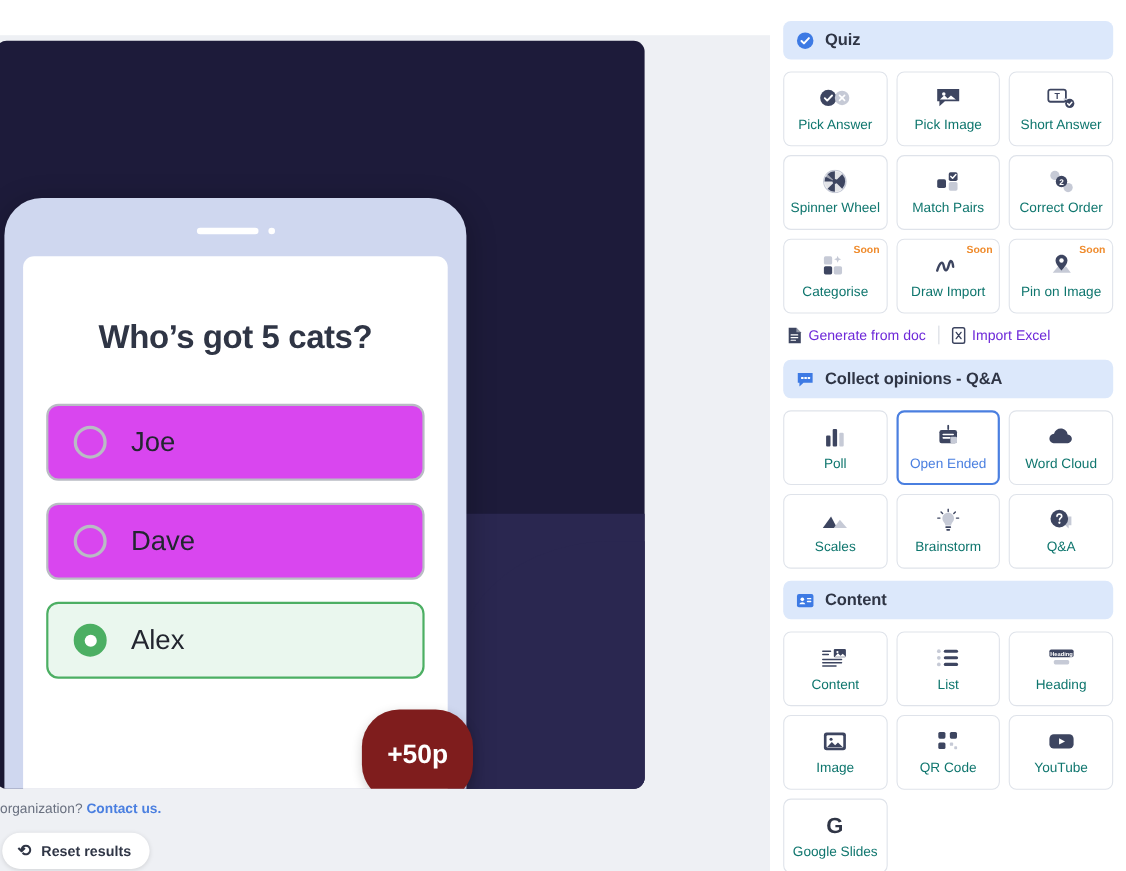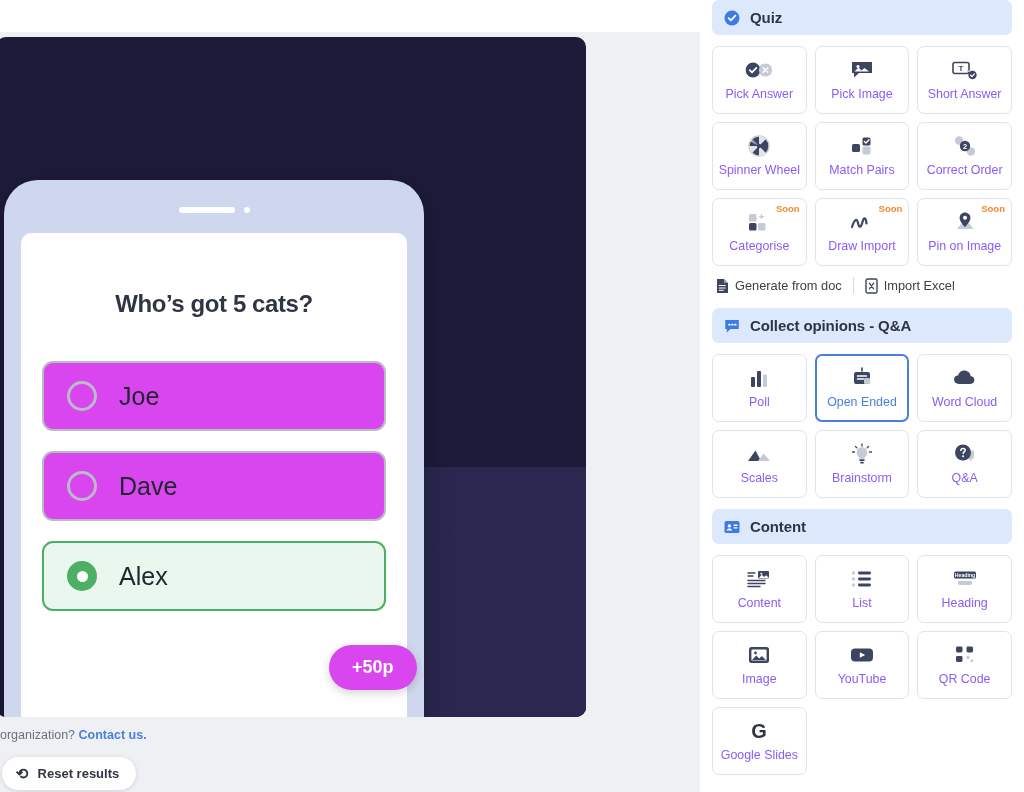--- a/index.html
+++ b/index.html
@@ -55,21 +55,21 @@
   .speaker-dot { width: 6px; height: 6px; border-radius: 50%; background: #ffffff; }
 
   .phone-screen {
     position: absolute; left: 17px; top: 53px; right: 17px; bottom: 0;
     background: #ffffff;
     border-radius: 10px 10px 0 0;
     overflow: hidden;
   }
   .q-title {
     margin: 57px 22px 0 22px;
-    font-size: 24px; font-weight: 700; letter-spacing: -0.4px;
+    font-size: 30px; font-weight: 700; letter-spacing: -0.4px;
     color: #2f3545; text-align: center;
   }
   .options { margin: 43px 21px 0 21px; display: flex; flex-direction: column; gap: 20px; }
   .opt {
     display: flex; align-items: center; gap: 22px;
     height: 70px; padding: 0 23px;
     border: 2px solid #b9bcc4; border-radius: 11px; background: #d946ef;
   }
   .opt.correct { border-color: #4caf63; background: #eaf7ee; }
   .radio {
@@ -78,23 +78,23 @@
   }
   .opt.correct .radio {
     border-color: #4caf63; background: #4caf63;
     display: flex; align-items: center; justify-content: center;
   }
   .radio-core { width: 11px; height: 11px; border-radius: 50%; background: #ffffff; }
   .opt-label { font-size: 25px; color: #22262f; font-weight: 400; }
 
   .points-badge {
     position: absolute; left: 333px; top: 608px;
-    background: #d946ef; color: #ffffff;
-    font-size: 18px; font-weight: 700;
-    padding: 12px 23px; border-radius: 34px;
+    background: #7f1d1d; color: #ffffff;
+    font-size: 24px; font-weight: 700;
+    padding: 28px 23px; border-radius: 34px;
     box-shadow: 0 3px 10px rgba(0,0,0,.18);
     z-index: 5;
   }
 
   .footer-note {
     position: absolute; left: 0; top: 728px; width: 712px;
     font-size: 12.5px; color: #6a7180;
   }
   .footer-note a { color: #4a7fe0; font-weight: 700; text-decoration: none; }
   .reset-btn {
@@ -104,21 +104,21 @@
     padding: 9px 17px 9px 14px;
     font-size: 13px; font-weight: 700; color: #2f3545;
     box-shadow: 0 1px 5px rgba(0,0,0,.13);
     cursor: pointer;
   }
   .reset-icon { font-size: 15px; line-height: 1; display: inline-block; transform: scaleX(-1); }
 
   
   .right-panel {
     position: absolute; left: 700px; top: 0; width: 324px; height: 792px;
-    background: #ffffff; padding: 0 12px 0 12px; overflow: hidden;
+    background: #ffffff; padding: 19px 12px 0 12px; overflow: hidden;
   }
   .section-head {
     display: flex; align-items: center; gap: 9px;
     background: #dce8fb; border-radius: 7px;
     height: 35px; padding: 0 11px; margin-bottom: 11px;
   }
   .section-head .sh-title {
     font-size: 15px; font-weight: 700; color: #2f3545; letter-spacing: -0.1px;
   }
   .sh-icon { width: 18px; height: 18px; flex: none; display: block; }
@@ -130,29 +130,29 @@
   .card {
     position: relative;
     background: #ffffff; border: 1px solid #dfe3ea; border-radius: 7px;
     height: 68px;
     display: flex; flex-direction: column; align-items: center; justify-content: center;
     gap: 7px; cursor: pointer;
   }
   .card.selected { border: 2px solid #4a7fe0; }
   .card.selected .card-label { color: #4a7fe0; }
   .card-icon { height: 22px; display: flex; align-items: center; justify-content: center; }
-  .card-label { font-size: 12.4px; color: #8b5cf6; line-height: 1; }
+  .card-label { font-size: 12.4px; color: #0f766e; line-height: 1; }
   .soon {
     position: absolute; top: 4px; right: 6px;
     font-size: 9.5px; font-weight: 700; color: #ef8b2c;
   }
 
   .doc-row {
     display: flex; align-items: center; gap: 11px;
-    margin: 11px 0 14px 4px; font-size: 12.8px; color: #404040;
+    margin: 11px 0 14px 4px; font-size: 12.8px; color: #6d28d9;
   }
   .doc-item { display: inline-flex; align-items: center; gap: 6px; cursor: pointer; }
   .doc-sep { width: 1px; height: 17px; background: #d6dae2; }
   .sec-gap { height: 11px; }
 </style>
 </head>
 <body>
 
 <div class="page">
 
@@ -491,41 +491,41 @@
             <rect x="2" y="2" width="20" height="16" rx="2.5" fill="#3d4560"></rect>
             <rect x="4.4" y="4.4" width="15.2" height="11.2" rx="1.2" fill="#fff"></rect>
             <circle cx="8.5" cy="8" r="1.4" fill="#3d4560"></circle>
             <path d="M5 15l4.2-4.4 3 2.8 2.6-2.4 4.2 4z" fill="#3d4560"></path>
           </svg>
         </div>
         <div class="card-label">Image</div>
       </div>
       <div class="card">
         <div class="card-icon">
-          <svg width="26" height="18" viewBox="0 0 26 18">
-            <rect x="2" y="2.5" width="22" height="13" rx="4" fill="#3d4560"></rect>
-            <path d="M10.8 6.2l5.4 2.8-5.4 2.8z" fill="#fff"></path>
-          </svg>
-        </div>
-        <div class="card-label">YouTube</div>
-      </div>
-      <div class="card">
-        <div class="card-icon">
           <svg width="22" height="20" viewBox="0 0 22 20">
             <rect x="2" y="1.5" width="6.5" height="6" rx="1.4" fill="#3d4560"></rect>
             <rect x="12.5" y="1.5" width="6.5" height="6" rx="1.4" fill="#3d4560"></rect>
             <rect x="2" y="11" width="6.5" height="6" rx="1.4" fill="#3d4560"></rect>
             <rect x="12.5" y="11" width="3" height="3" rx=".8" fill="#c6cad6"></rect>
             <rect x="16.5" y="14.5" width="2.6" height="2.6" rx=".7" fill="#c6cad6"></rect>
           </svg>
         </div>
         <div class="card-label">QR Code</div>
       </div>
       <div class="card">
         <div class="card-icon">
+          <svg width="26" height="18" viewBox="0 0 26 18">
+            <rect x="2" y="2.5" width="22" height="13" rx="4" fill="#3d4560"></rect>
+            <path d="M10.8 6.2l5.4 2.8-5.4 2.8z" fill="#fff"></path>
+          </svg>
+        </div>
+        <div class="card-label">YouTube</div>
+      </div>
+      <div class="card">
+        <div class="card-icon">
           <svg width="22" height="22" viewBox="0 0 22 22">
             <text x="11" y="18" font-size="20" font-weight="bold" fill="#2f3545" text-anchor="middle" font-family="Liberation Sans, sans-serif">G</text>
           </svg>
         </div>
         <div class="card-label">Google Slides</div>
       </div>
     </div>
 
   </div>
 </div>

